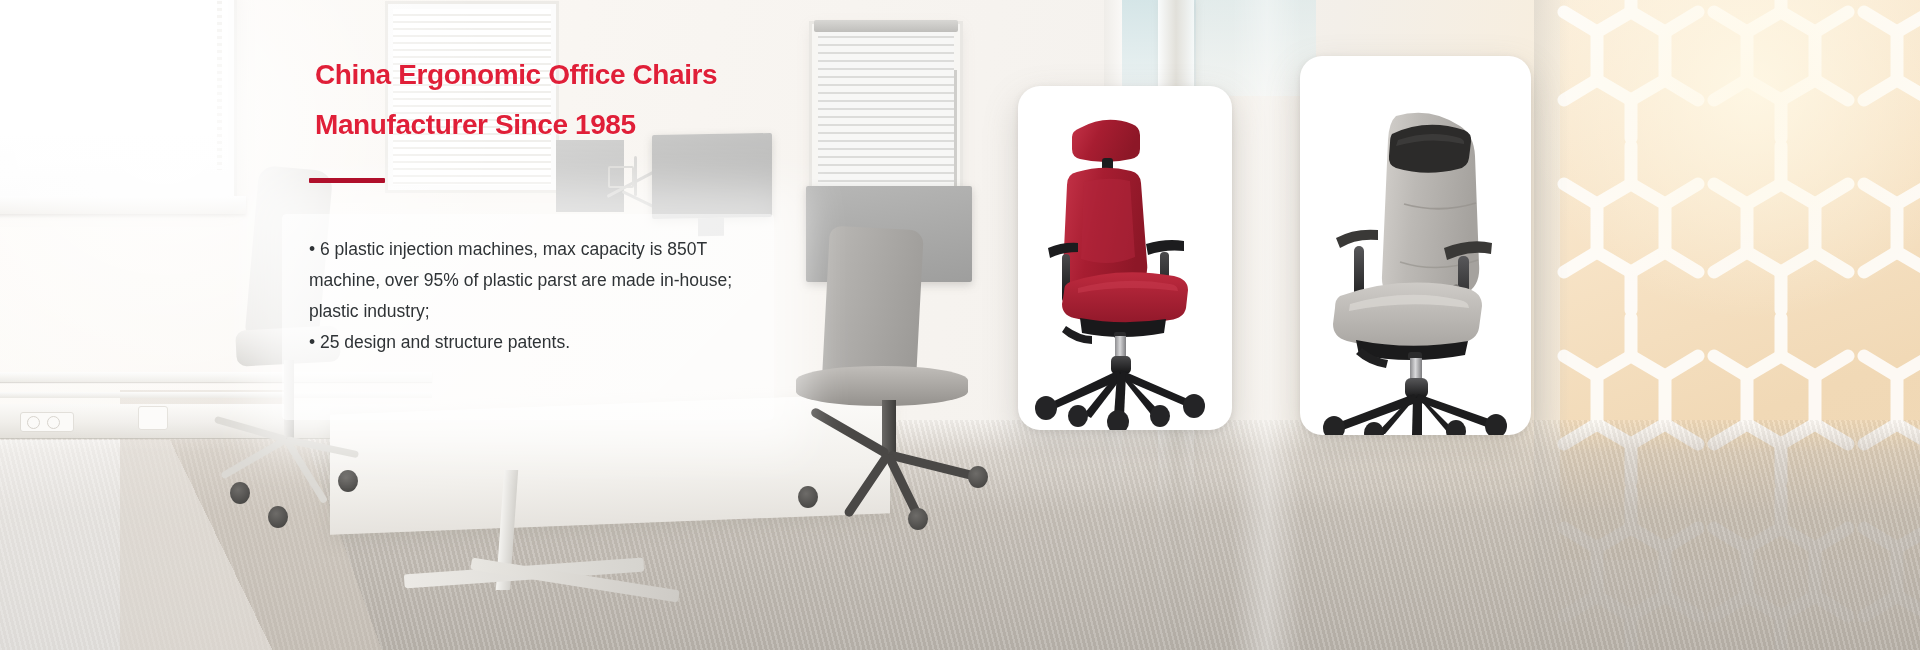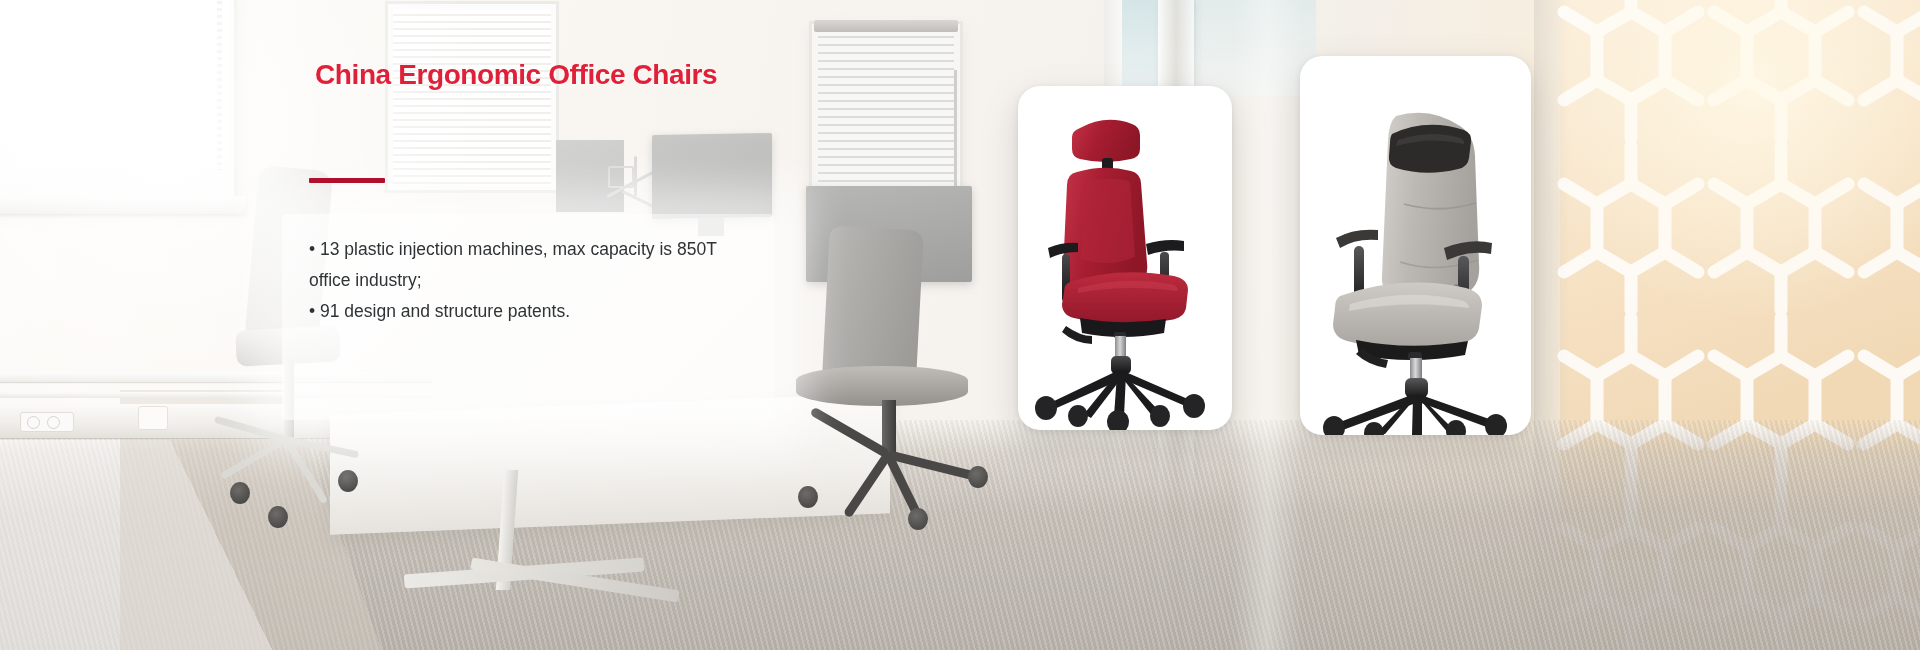--- a/index.html
+++ b/index.html
@@ -472,28 +472,30 @@
     </div>
 
     <div class="bloom-left"></div>
     <div class="bloom-right"></div>
   </div>
 
   <div class="text-panel"></div>
 
   <h1 class="headline">
     <span class="l1">China Ergonomic Office Chairs</span>
+    <span class="l2">Manufacturer Since 1985</span>
   </h1>
 
   <div class="accent-bar"></div>
 
   <div class="bullets">
-    <p>• 13 plastic injection machines, max capacity is 850T</p>
-    <p>office industry;</p>
-    <p>• 91 design and structure patents.</p>
+    <p>• 6 plastic injection machines, max capacity is 850T</p>
+    <p>machine, over 95% of plastic parst are made in-house;</p>
+    <p>plastic industry;</p>
+    <p>• 25 design and structure patents.</p>
   </div>
 
   <div class="card card-red">
     <div class="chair-img">
       <svg viewBox="0 0 214 344" preserveAspectRatio="xMidYMid meet">
         <defs>
           <linearGradient id="redF" x1="0" y1="0" x2="1" y2="0.3">
             <stop offset="0%" stop-color="#c53348"></stop>
             <stop offset="45%" stop-color="#a71d31"></stop>
             <stop offset="100%" stop-color="#8d1727"></stop>

